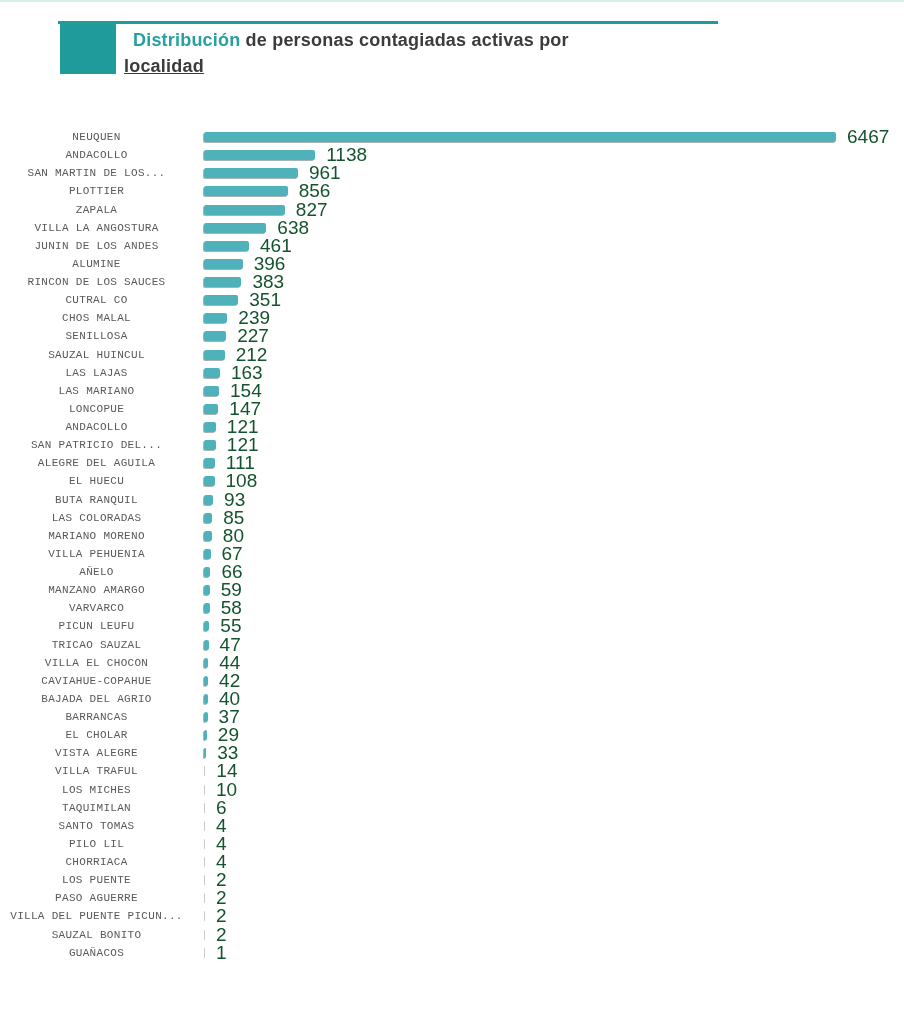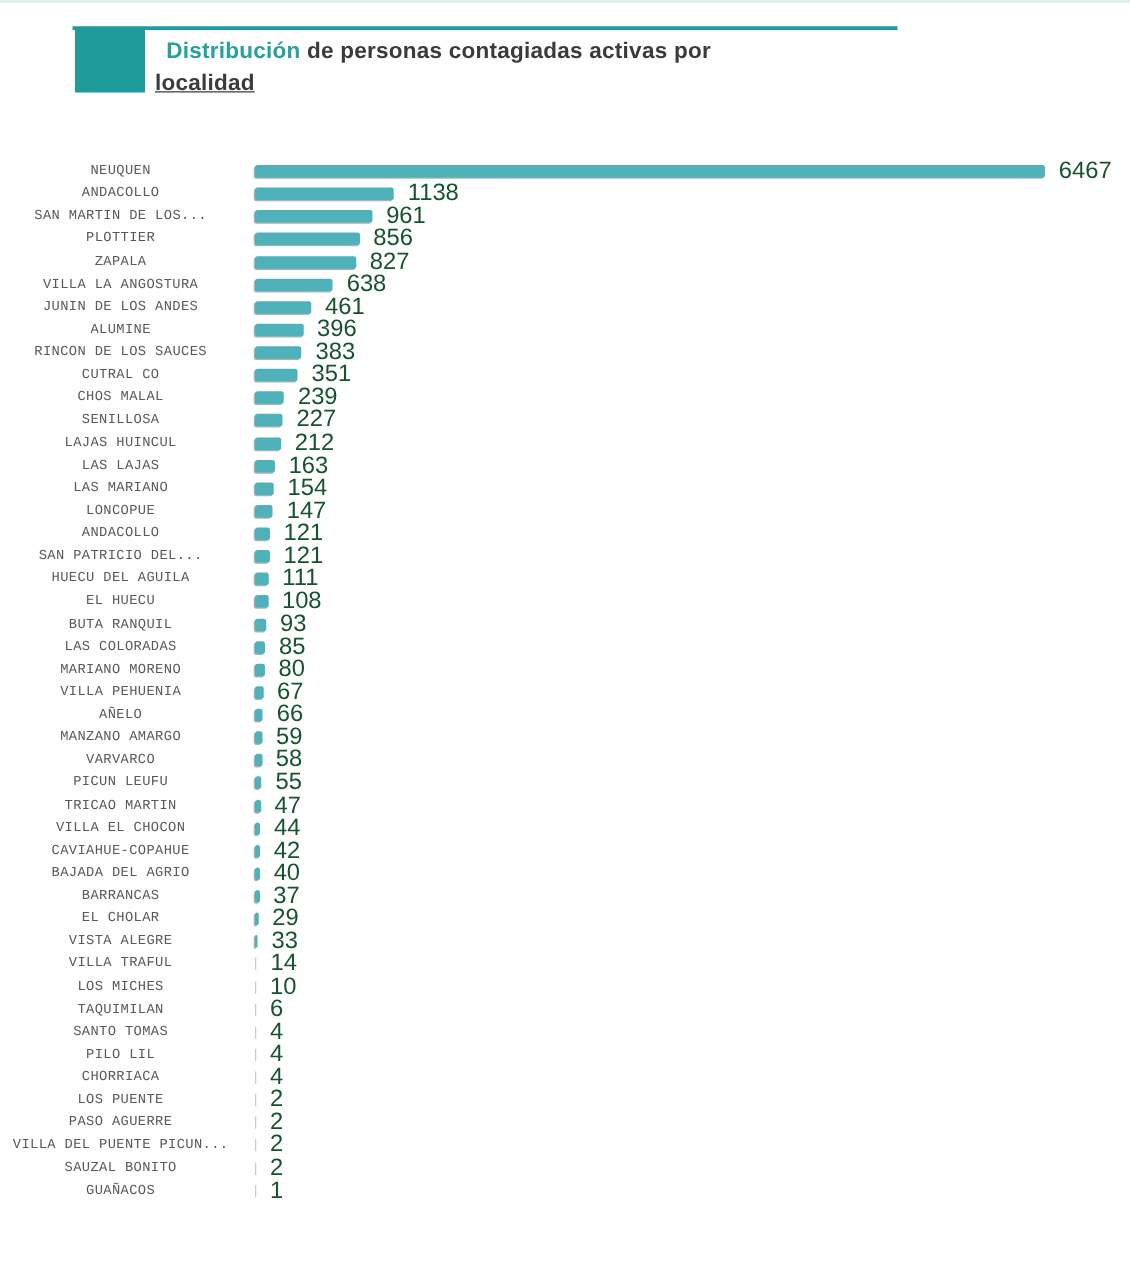--- a/index.html
+++ b/index.html
@@ -161,21 +161,21 @@
       </div>
     </div>
     <div class="row">
       <div class="cat">SENILLOSA</div>
       <div class="barwrap">
         <div class="bar" style="width: 22.184px;"></div>
         <div class="val">227</div>
       </div>
     </div>
     <div class="row">
-      <div class="cat">LAJAS HUINCUL</div>
+      <div class="cat">SAUZAL HUINCUL</div>
       <div class="barwrap">
         <div class="bar" style="width: 20.7181px;"></div>
         <div class="val">212</div>
       </div>
     </div>
     <div class="row">
       <div class="cat">LAS LAJAS</div>
       <div class="barwrap">
         <div class="bar" style="width: 15.9295px;"></div>
         <div class="val">163</div>
@@ -203,21 +203,21 @@
       </div>
     </div>
     <div class="row">
       <div class="cat">SAN PATRICIO DEL...</div>
       <div class="barwrap">
         <div class="bar" style="width: 11.825px;"></div>
         <div class="val">121</div>
       </div>
     </div>
     <div class="row">
-      <div class="cat">HUECU DEL AGUILA</div>
+      <div class="cat">ALEGRE DEL AGUILA</div>
       <div class="barwrap">
         <div class="bar" style="width: 10.8477px;"></div>
         <div class="val">111</div>
       </div>
     </div>
     <div class="row">
       <div class="cat">EL HUECU</div>
       <div class="barwrap">
         <div class="bar" style="width: 10.5545px;"></div>
         <div class="val">108</div>
@@ -273,21 +273,21 @@
       </div>
     </div>
     <div class="row">
       <div class="cat">PICUN LEUFU</div>
       <div class="barwrap">
         <div class="bar" style="width: 5.37498px;"></div>
         <div class="val">55</div>
       </div>
     </div>
     <div class="row">
-      <div class="cat">TRICAO MARTIN</div>
+      <div class="cat">TRICAO SAUZAL</div>
       <div class="barwrap">
         <div class="bar" style="width: 4.59317px;"></div>
         <div class="val">47</div>
       </div>
     </div>
     <div class="row">
       <div class="cat">VILLA EL CHOCON</div>
       <div class="barwrap">
         <div class="bar" style="width: 4.29998px;"></div>
         <div class="val">44</div>

